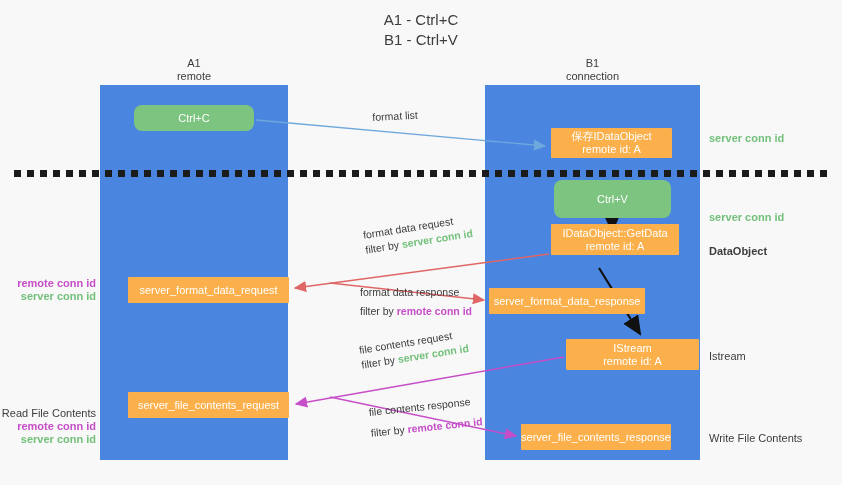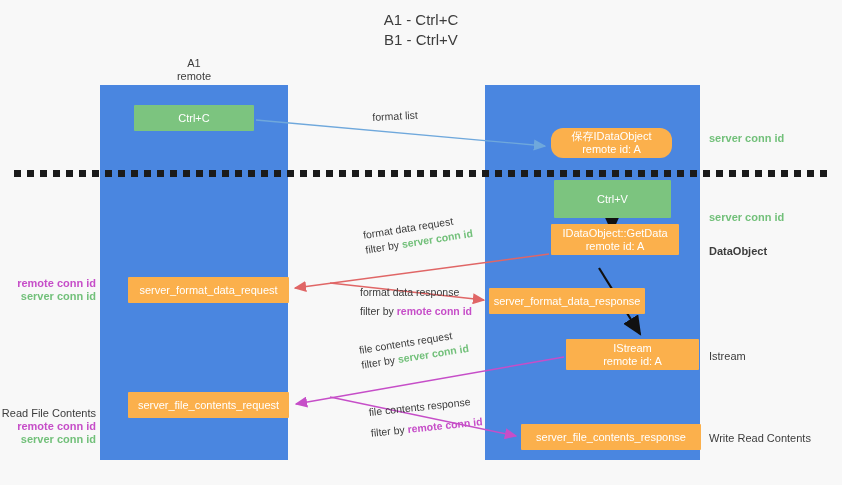--- a/index.html
+++ b/index.html
@@ -75,33 +75,33 @@
     align-items: center;
     justify-content: center;
     text-align: center;
     color: #ffffff;
     font-size: 11px;
     line-height: 13px;
     white-space: pre-line;
     box-sizing: border-box;
     border-radius: 1px;
   }
-  .node.green  { background: #7cc47f; }
+  .node.green  { background: #7cc47f; border-radius: 8px; }
   .node.orange { background: #fbb04c; }
 
   
   .n-ctrlc   { left: 134px; top: 105px; width: 120px; height: 26px; }
-  .n-ido     { left: 551px; top: 128px; width: 121px; height: 30px; border-radius: 12px; }
+  .n-ido     { left: 551px; top: 128px; width: 121px; height: 30px; }
   .n-ctrlv   { left: 554px; top: 180px; width: 117px; height: 38px; }
   .n-getdata { left: 551px; top: 224px; width: 128px; height: 31px; }
   .n-sfdreq  { left: 128px; top: 277px; width: 161px; height: 26px; }
   .n-sfdres  { left: 489px; top: 288px; width: 156px; height: 26px; }
   .n-istream { left: 566px; top: 339px; width: 133px; height: 31px; }
   .n-sfcreq  { left: 128px; top: 392px; width: 161px; height: 26px; }
-  .n-sfcres  { left: 521px; top: 424px; width: 180px; height: 26px; }
+  .n-sfcres  { left: 521px; top: 424px; width: 150px; height: 26px; }
 
   
   .side-label {
     position: absolute;
     font-size: 11px;
     line-height: 13px;
     white-space: pre-line;
   }
   .side-label.green  { color: #72c07a; font-weight: bold; }
   .side-label.dark   { color: #3c3c3c; }
@@ -158,20 +158,22 @@
 </head>
 <body>
 
 <div id="stage">
 
   <div class="title">A1 - Ctrl+C
 B1 - Ctrl+V</div>
 
   <div class="lane-header a1">A1
 remote</div>
+  <div class="lane-header b1">B1
+connection</div>
 
   <div class="lane a1"></div>
   <div class="lane b1"></div>
 
   <svg class="arrows" viewBox="0 0 842 485">
     <defs>
       <marker id="ah-blue" markerWidth="9" markerHeight="8" refX="8" refY="4" orient="auto">
         <path d="M0,0 L9,4 L0,8 z" fill="#6fa8dc"></path>
       </marker>
       <marker id="ah-red" markerWidth="9" markerHeight="8" refX="8" refY="4" orient="auto">
@@ -212,21 +214,21 @@
   <div class="node orange n-sfdreq">server_format_data_request</div>
   <div class="node orange n-istream">IStream
 remote id: A</div>
   <div class="node orange n-sfcreq">server_file_contents_request</div>
   <div class="node orange n-sfcres">server_file_contents_response</div>
 
   <div class="side-label green  sl-serverconn1">server conn id</div>
   <div class="side-label green  sl-serverconn2">server conn id</div>
   <div class="side-label dark   sl-dataobject">DataObject</div>
   <div class="side-label dark   sl-istream">Istream</div>
-  <div class="side-label dark   sl-writefile">Write Read Contents</div>
+  <div class="side-label dark   sl-writefile">Write File Contents</div>
 
   <div class="left-block lb-1">
     <span class="l-purple">remote conn id</span>
     <span class="l-green">server conn id</span>
   </div>
 
   <div class="left-block lb-2">
     <span class="l-dark">Read File Contents</span>
     <span class="l-purple">remote conn id</span>
     <span class="l-green">server conn id</span>

